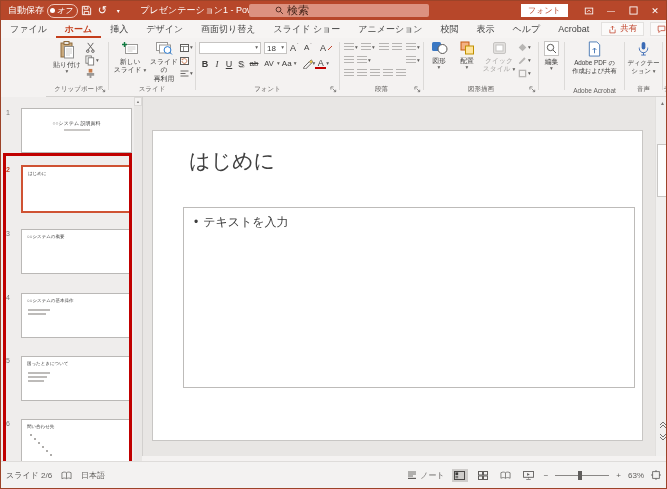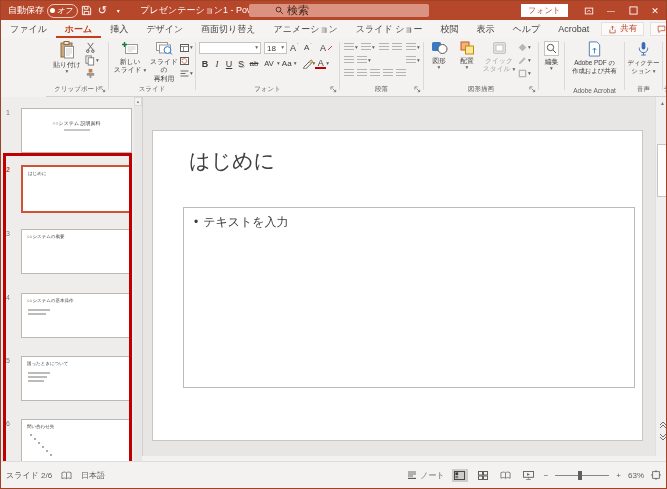--- a/index.html
+++ b/index.html
@@ -178,22 +178,22 @@
       <span class="tb-ic" style="font-size:9px;">✕</span>
     </div>
   </div>
 
   <div class="tabsrow">
     <span class="tab">ファイル</span>
     <span class="tab active">ホーム</span>
     <span class="tab">挿入</span>
     <span class="tab">デザイン</span>
     <span class="tab">画面切り替え</span>
+    <span class="tab">スライド ショー</span>
     <span class="tab">アニメーション</span>
-    <span class="tab">スライド ショー</span>
     <span class="tab">校閲</span>
     <span class="tab">表示</span>
     <span class="tab">ヘルプ</span>
     <span class="tab">Acrobat</span>
     <span class="spacer"></span>
     <span class="tr-btn">
       <svg width="9" height="9" viewBox="0 0 12 12">
         <path d="M6 1.5v5M6 1.5L4 3.5M6 1.5l2 2M2.5 6v4.5h7V6" fill="none" stroke="#c0432b"></path>
       </svg>
       <span>共有</span>

